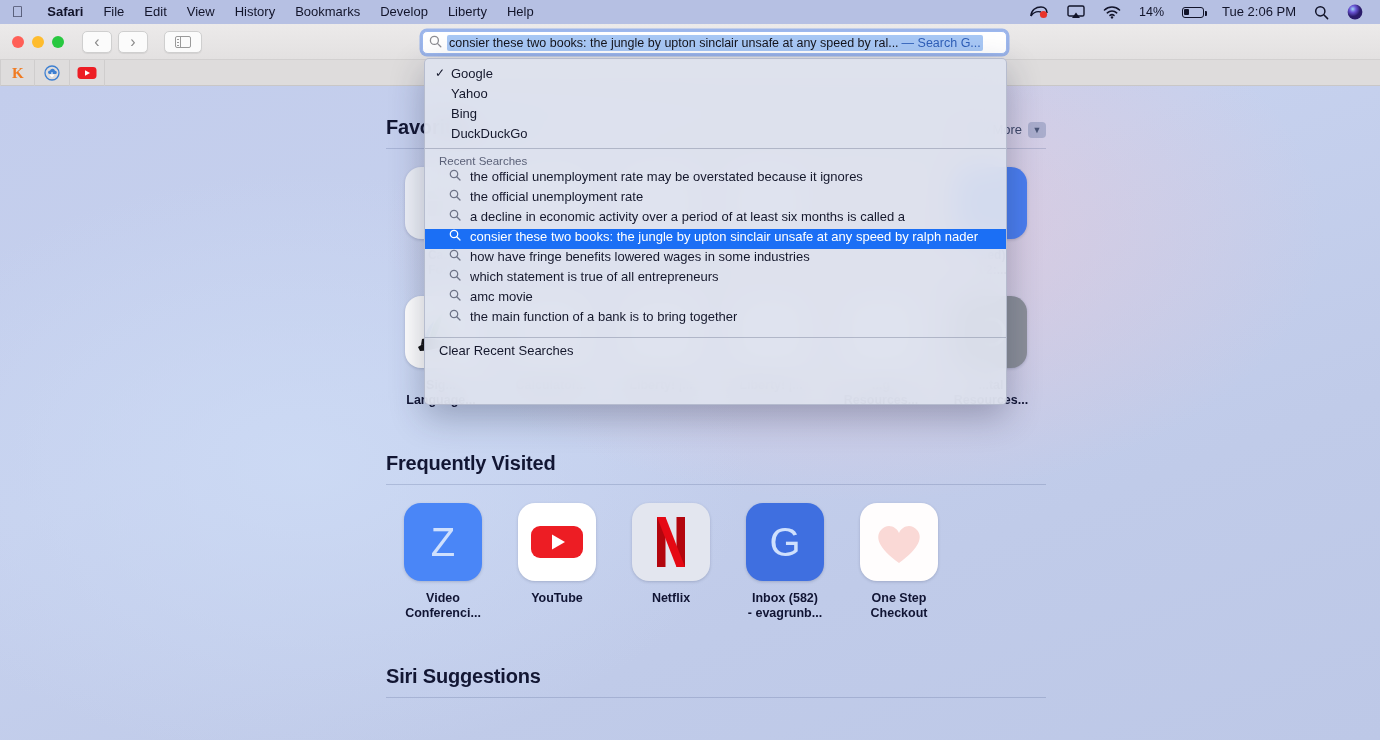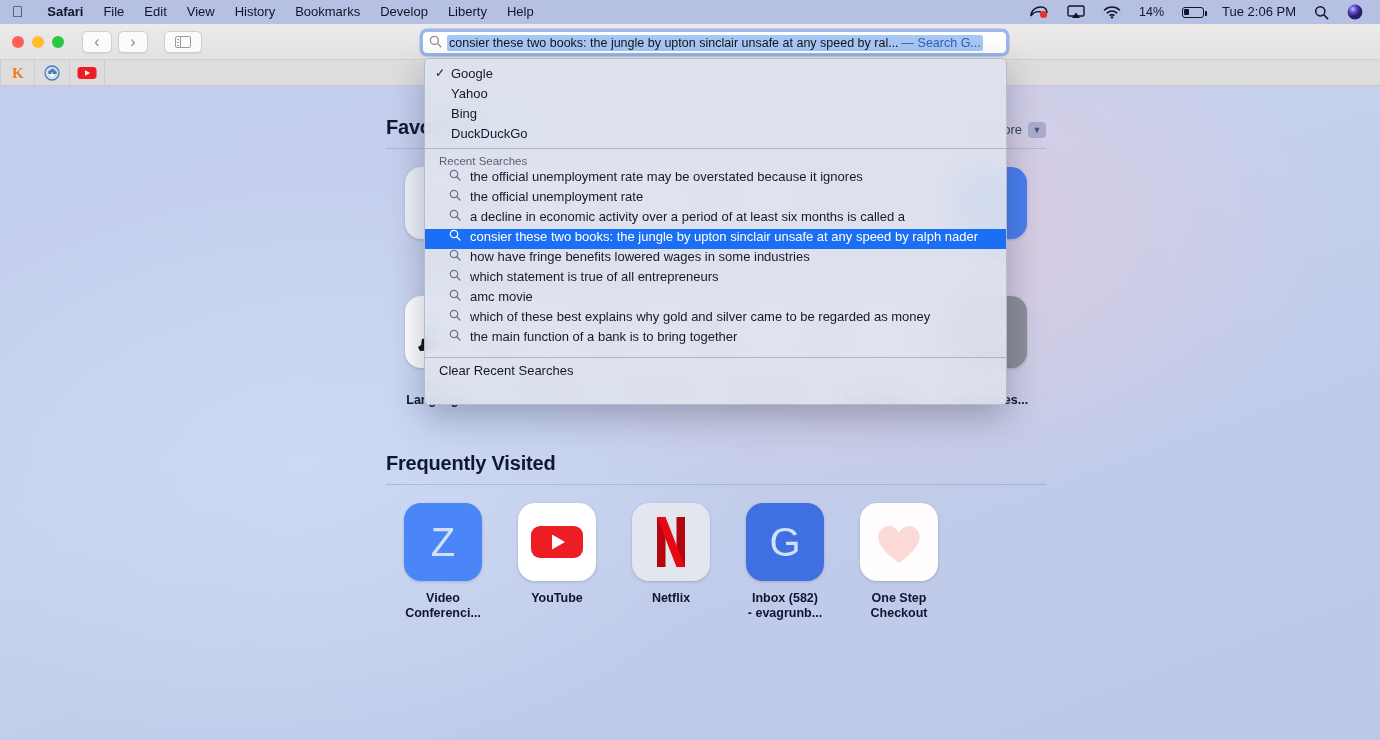--- a/index.html
+++ b/index.html
@@ -428,20 +428,24 @@
             <path d="M27 46 C6 31, 3 20, 9 13 C15 6, 24 9, 27 16 C30 9, 39 6, 45 13 C51 20, 48 31, 27 46 Z" fill="#fad9d6"></path>
           </svg>
         </div>
         <div class="fv-lbl" style="white-space:pre-line">One Step
 Checkout</div>
       </div>
 
     </div>
   </div>
 
+  <div class="inner" style="margin-top:44px;">
+    <h2 class="sect">Siri Suggestions</h2>
+    <div class="rule"></div>
+  </div>
 
 </div>
 
 <div id="dropdown">
 
   <div class="engine">
     <div class="erow">
       <span class="ck">✓</span>
       <span>Google</span>
     </div>
@@ -527,29 +531,20 @@
         </span>
       <span class="txt">amc movie</span>
     </div>
     <div class="srow">
       <span class="q">
           <svg class="qmag" width="12" height="12" viewBox="0 0 12 12">
             <circle cx="5" cy="5" r="3.7"></circle>
             <line x1="7.7" y1="7.7" x2="11" y2="11"></line>
           </svg>
         </span>
-      <span class="txt">which of these best explains why gold and silver came to be regarded as money</span>
-    </div>
-    <div class="srow">
-      <span class="q">
-          <svg class="qmag" width="12" height="12" viewBox="0 0 12 12">
-            <circle cx="5" cy="5" r="3.7"></circle>
-            <line x1="7.7" y1="7.7" x2="11" y2="11"></line>
-          </svg>
-        </span>
       <span class="txt">the main function of a bank is to bring together</span>
     </div>
   </div>
 
   <div class="dsep" style="margin-top:8px;"></div>
   <div id="clearrow">
     <span>Clear Recent Searches</span>
   </div>
 </div>
 

